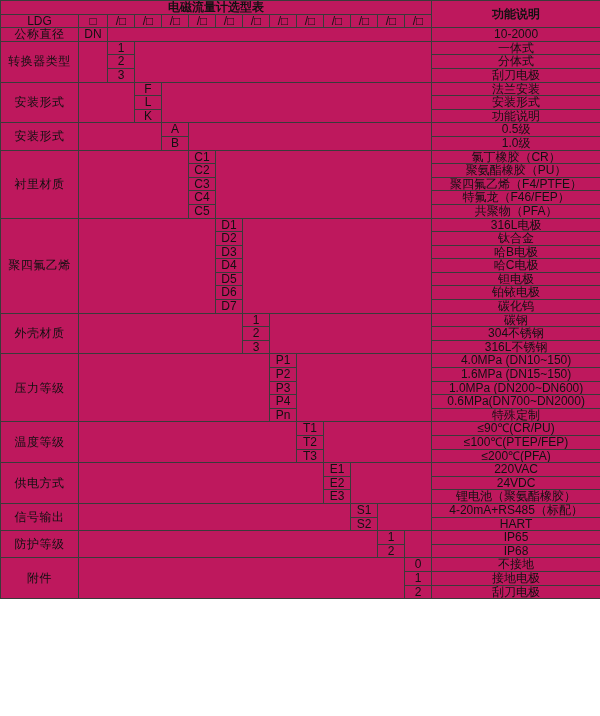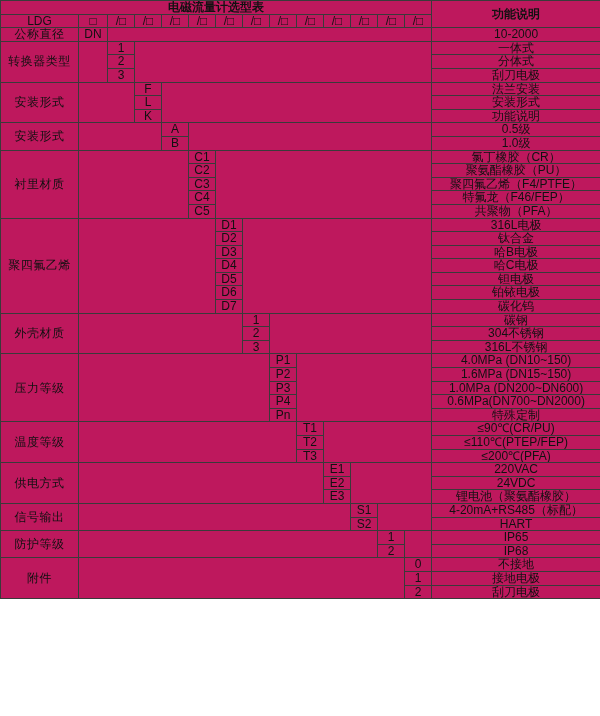--- a/index.html
+++ b/index.html
@@ -216,21 +216,21 @@
         </tr>
         <tr>
           <td class="label-cell" rowspan="3">温度等级</td>
           <td colspan="8" rowspan="3"></td>
           <td class="code-cell">T1</td>
           <td colspan="4" rowspan="3"></td>
           <td class="desc-cell">≤90℃(CR/PU)</td>
         </tr>
         <tr>
           <td class="code-cell">T2</td>
-          <td class="desc-cell">≤110℃(PTEP/FEP)</td>
+          <td class="desc-cell">≤100℃(PTEP/FEP)</td>
         </tr>
         <tr>
           <td class="code-cell">T3</td>
           <td class="desc-cell">≤200℃(PFA)</td>
         </tr>
         <tr>
           <td class="label-cell" rowspan="3">供电方式</td>
           <td colspan="9" rowspan="3"></td>
           <td class="code-cell">E1</td>
           <td colspan="3" rowspan="3"></td>

